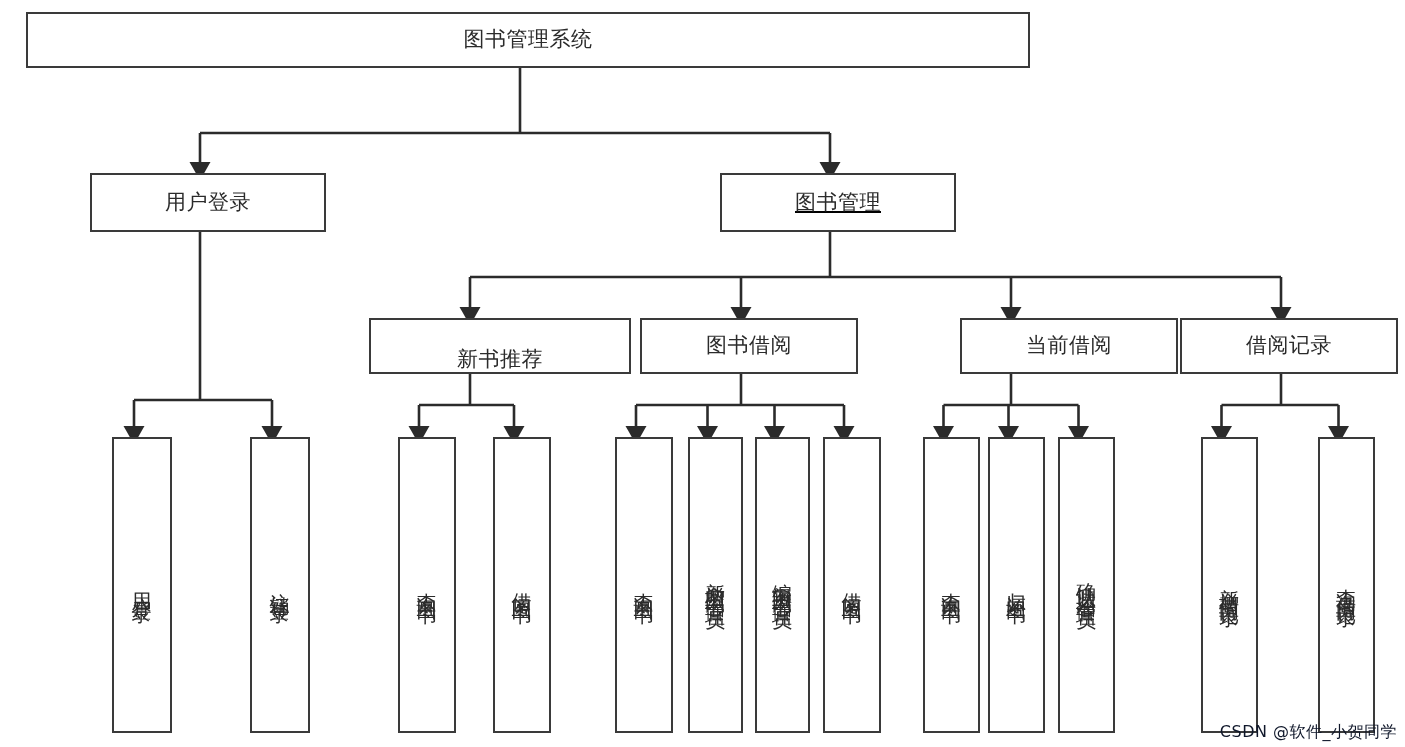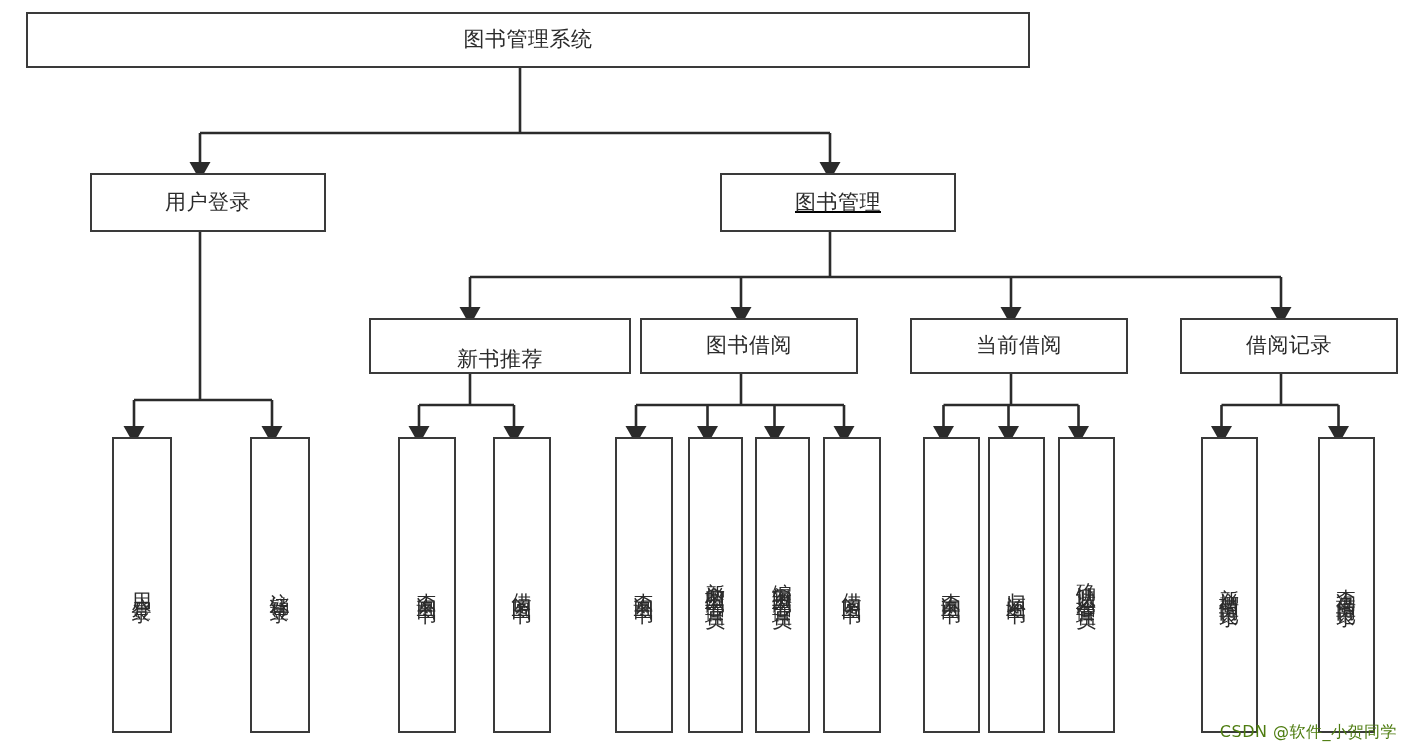--- a/index.html
+++ b/index.html
@@ -52,21 +52,21 @@
     text-orientation: upright;
     white-space: nowrap;
     letter-spacing: 4px;
     font-size: 20px;
     line-height: 1;
   }
   #watermark {
     position: absolute;
     right: 8px;
     bottom: 4px;
-    color: #4d7c0f;
+    color: #0f172a;
     font-size: 16px;
     letter-spacing: 0.5px;
     pointer-events: none;
     white-space: nowrap;
     margin-left: 28px;
   }
 </style>
 </head>
 <body>
 
@@ -124,21 +124,21 @@
       </div>
       <div class="node-box" style="left: 712px; top: 173px; width: 236px; height: 59px; text-decoration: underline;">
         <span class="node-label">图书管理</span>
       </div>
       <div class="node-box" style="left: 361px; top: 318px; width: 262px; height: 56px; align-items: flex-end;">
         <span class="node-label">新书推荐</span>
       </div>
       <div class="node-box" style="left: 632px; top: 318px; width: 218px; height: 56px;">
         <span class="node-label">图书借阅</span>
       </div>
-      <div class="node-box" style="left: 902px; top: 318px; width: 218px; height: 56px;">
+      <div class="node-box" style="left: 952px; top: 318px; width: 218px; height: 56px;">
         <span class="node-label">当前借阅</span>
       </div>
       <div class="node-box" style="left: 1172px; top: 318px; width: 218px; height: 56px;">
         <span class="node-label">借阅记录</span>
       </div>
       <div class="node-box vertical" style="left: 104px; top: 437px; width: 60px; height: 296px;">
         <span class="node-label">用户登录</span>
       </div>
       <div class="node-box vertical" style="left: 242px; top: 437px; width: 60px; height: 296px;">
         <span class="node-label">注销登录</span>

